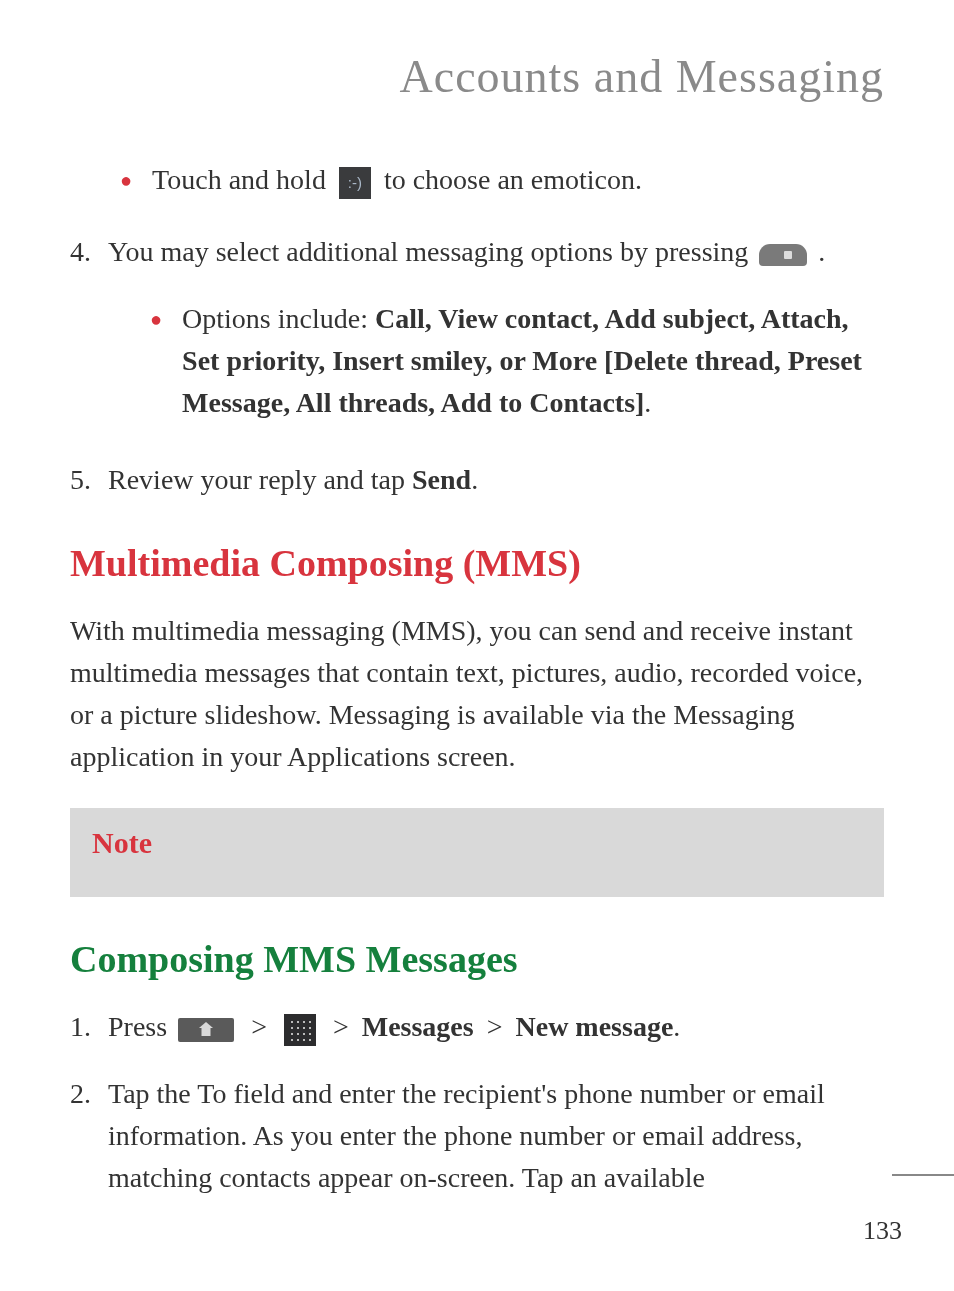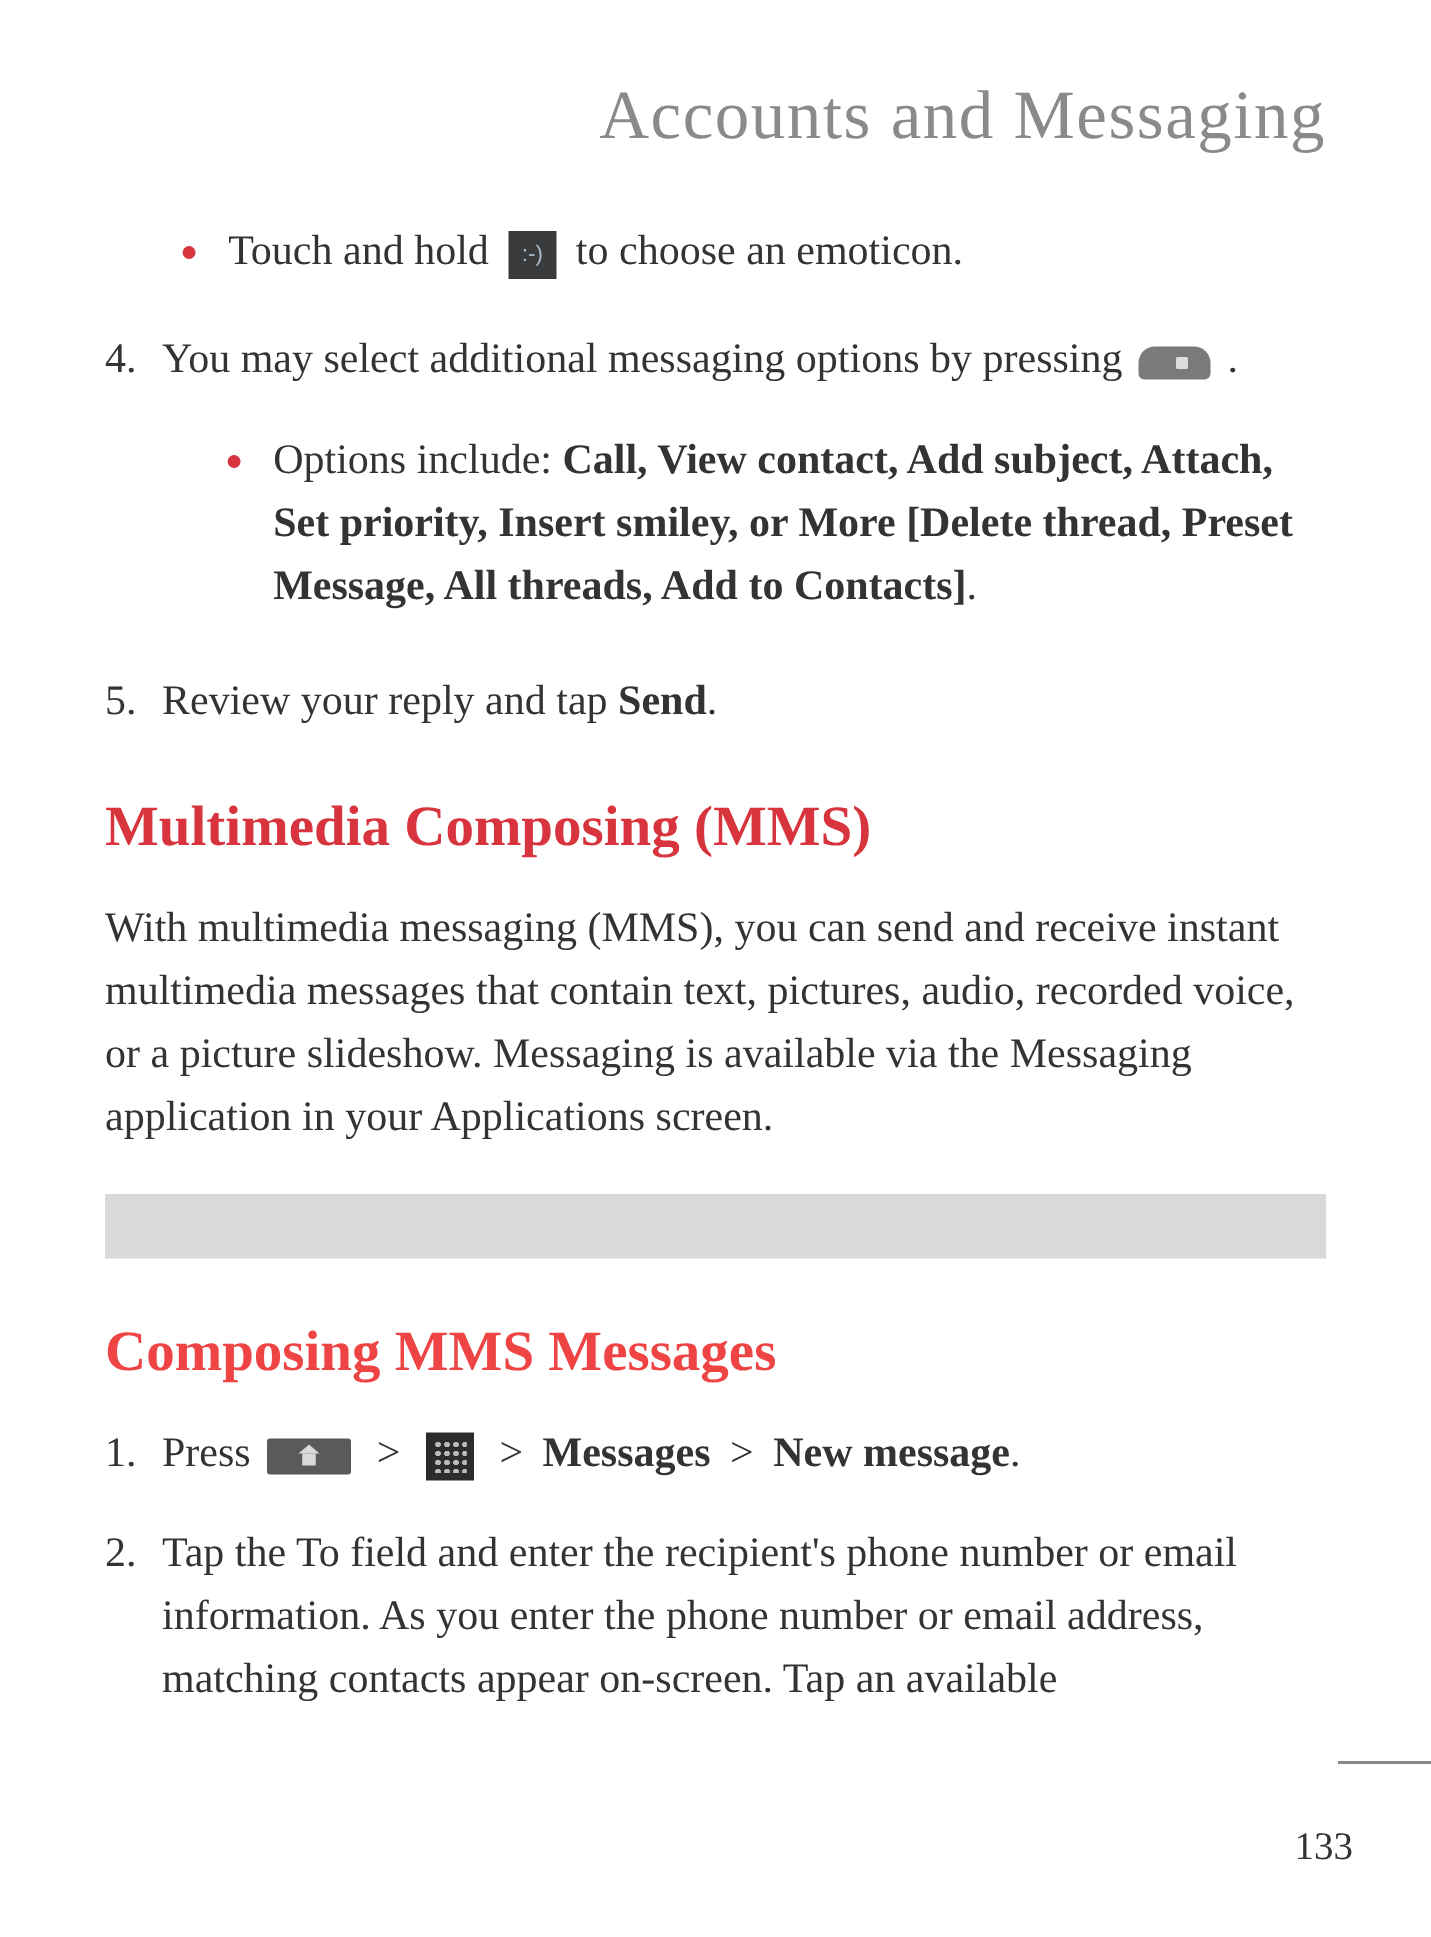--- a/index.html
+++ b/index.html
@@ -13,21 +13,21 @@
       font-family: Georgia, 'Times New Roman', serif;
       background: #ffffff;
       position: relative;
       padding: 50px 70px 40px 70px;
     }
     .page-title {
       font-size: 46px;
       color: #8a8a8a;
       text-align: right;
       font-weight: 400;
-      margin-bottom: 44px;
+      margin-bottom: 56px;
       letter-spacing: 1px;
     }
     .bullet-item {
       display: flex;
       align-items: flex-start;
       margin-left: 50px;
       margin-bottom: 30px;
       font-size: 28px;
       line-height: 1.5;
     }
@@ -58,21 +58,21 @@
       color: #333;
     }
     .section-heading {
       color: #d8343e;
       font-size: 38px;
       font-weight: 600;
       margin-top: 40px;
       margin-bottom: 25px;
     }
     .section-heading-2 {
-      color: #ef4444;
+      color: #15803d;
       font-size: 38px;
       font-weight: 600;
       margin-top: 40px;
       margin-bottom: 25px;
     }
     .body-para {
       font-size: 28px;
       line-height: 1.5;
       color: #333;
       margin-bottom: 30px;
@@ -246,20 +246,21 @@
   <span class="num-text">
     <span>Review your reply and tap </span><span class="bold">Send</span><span>.</span>
   </span>
 </div>
 
 <h2 class="section-heading">Multimedia Composing (MMS)</h2>
 
 <p class="body-para">With multimedia messaging (MMS), you can send and receive instant multimedia messages that contain text, pictures, audio, recorded voice, or a picture slideshow. Messaging is available via the Messaging application in your Applications screen.</p>
 
 <div class="note-box">
+  <div class="note-title">Note</div>
 </div>
 
 <h2 class="section-heading-2">Composing MMS Messages</h2>
 
 <div class="numbered-item">
   <span class="num">1.</span>
   <span class="num-text">
     <span>Press </span>
     <span class="icon-home-key"></span>
     <span class="chevron"> &gt; </span>

